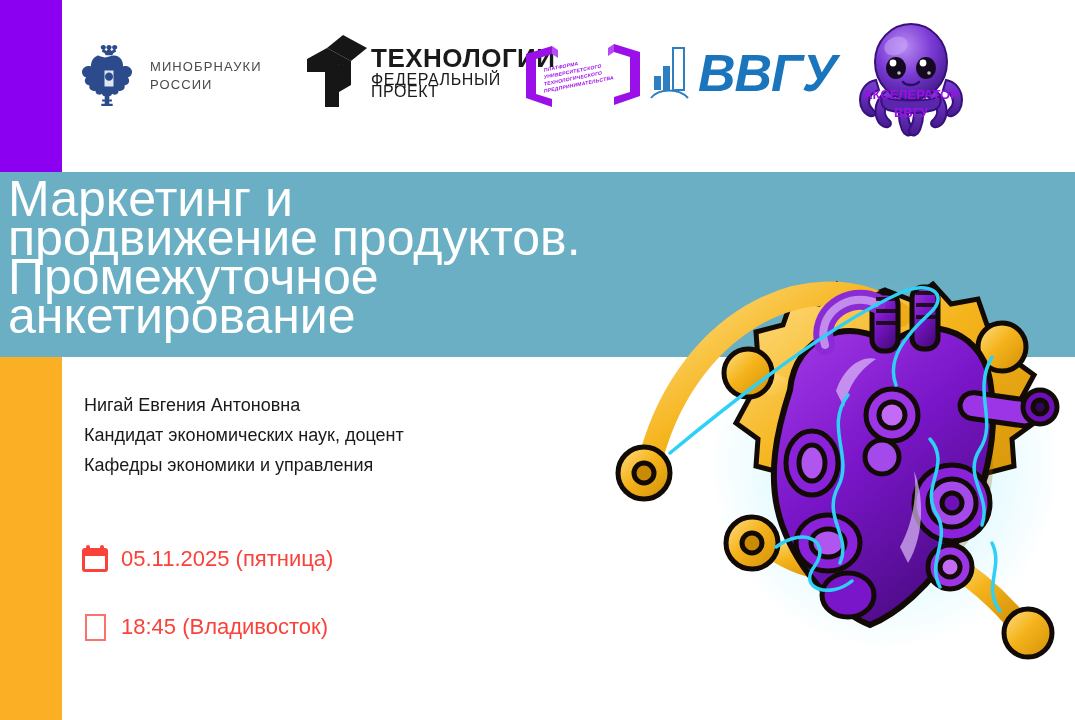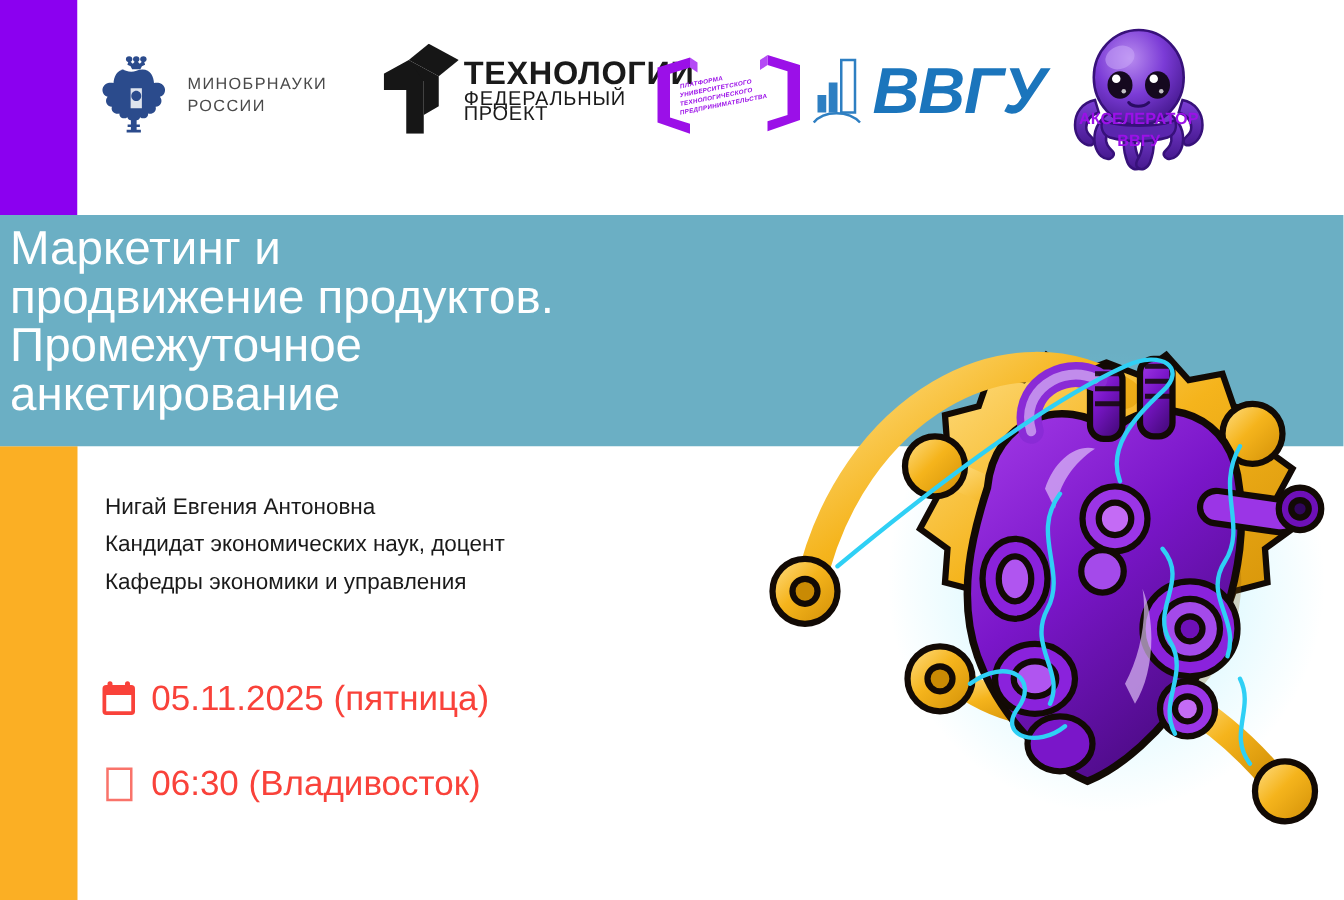--- a/index.html
+++ b/index.html
@@ -47,21 +47,21 @@
     width: 1075px;
     height: 185px;
     background: #6BAFC4;
   }
   .title-text {
     position: absolute;
     left: 8px;
     top: 180px;
     width: 640px;
     color: #ffffff;
-    font-size: 38px;
+    font-size: 50px;
     line-height: 39px;
     font-weight: 400;
     letter-spacing: 0px;
     white-space: pre-line;
   }
 
   
   .logo-strip {
     position: absolute;
     left: 62px;
@@ -183,21 +183,21 @@
     white-space: pre-line;
   }
 
   
   .event-line {
     position: absolute;
     left: 78px;
     display: flex;
     align-items: center;
     color: #F9423A;
-    font-size: 28px;
+    font-size: 22px;
     line-height: 38px;
   }
   .event-date { top: 540px; }
   .event-time { top: 608px; }
   .event-icon {
     width: 34px;
     height: 34px;
     margin-right: 9px;
     flex: 0 0 auto;
     display: flex;
@@ -444,16 +444,16 @@
         <rect x="5" y="12" width="20" height="13" fill="#ffffff"></rect>
       </svg>
     </span>
     <span>05.11.2025 (пятница)</span>
   </div>
 
   <div class="event-line event-time">
     <span class="event-icon">
       <span class="tofu"></span>
     </span>
-    <span>06:30 (Владивосток)</span>
+    <span>18:45 (Владивосток)</span>
   </div>
 
 </div>
 
 </body></html>

